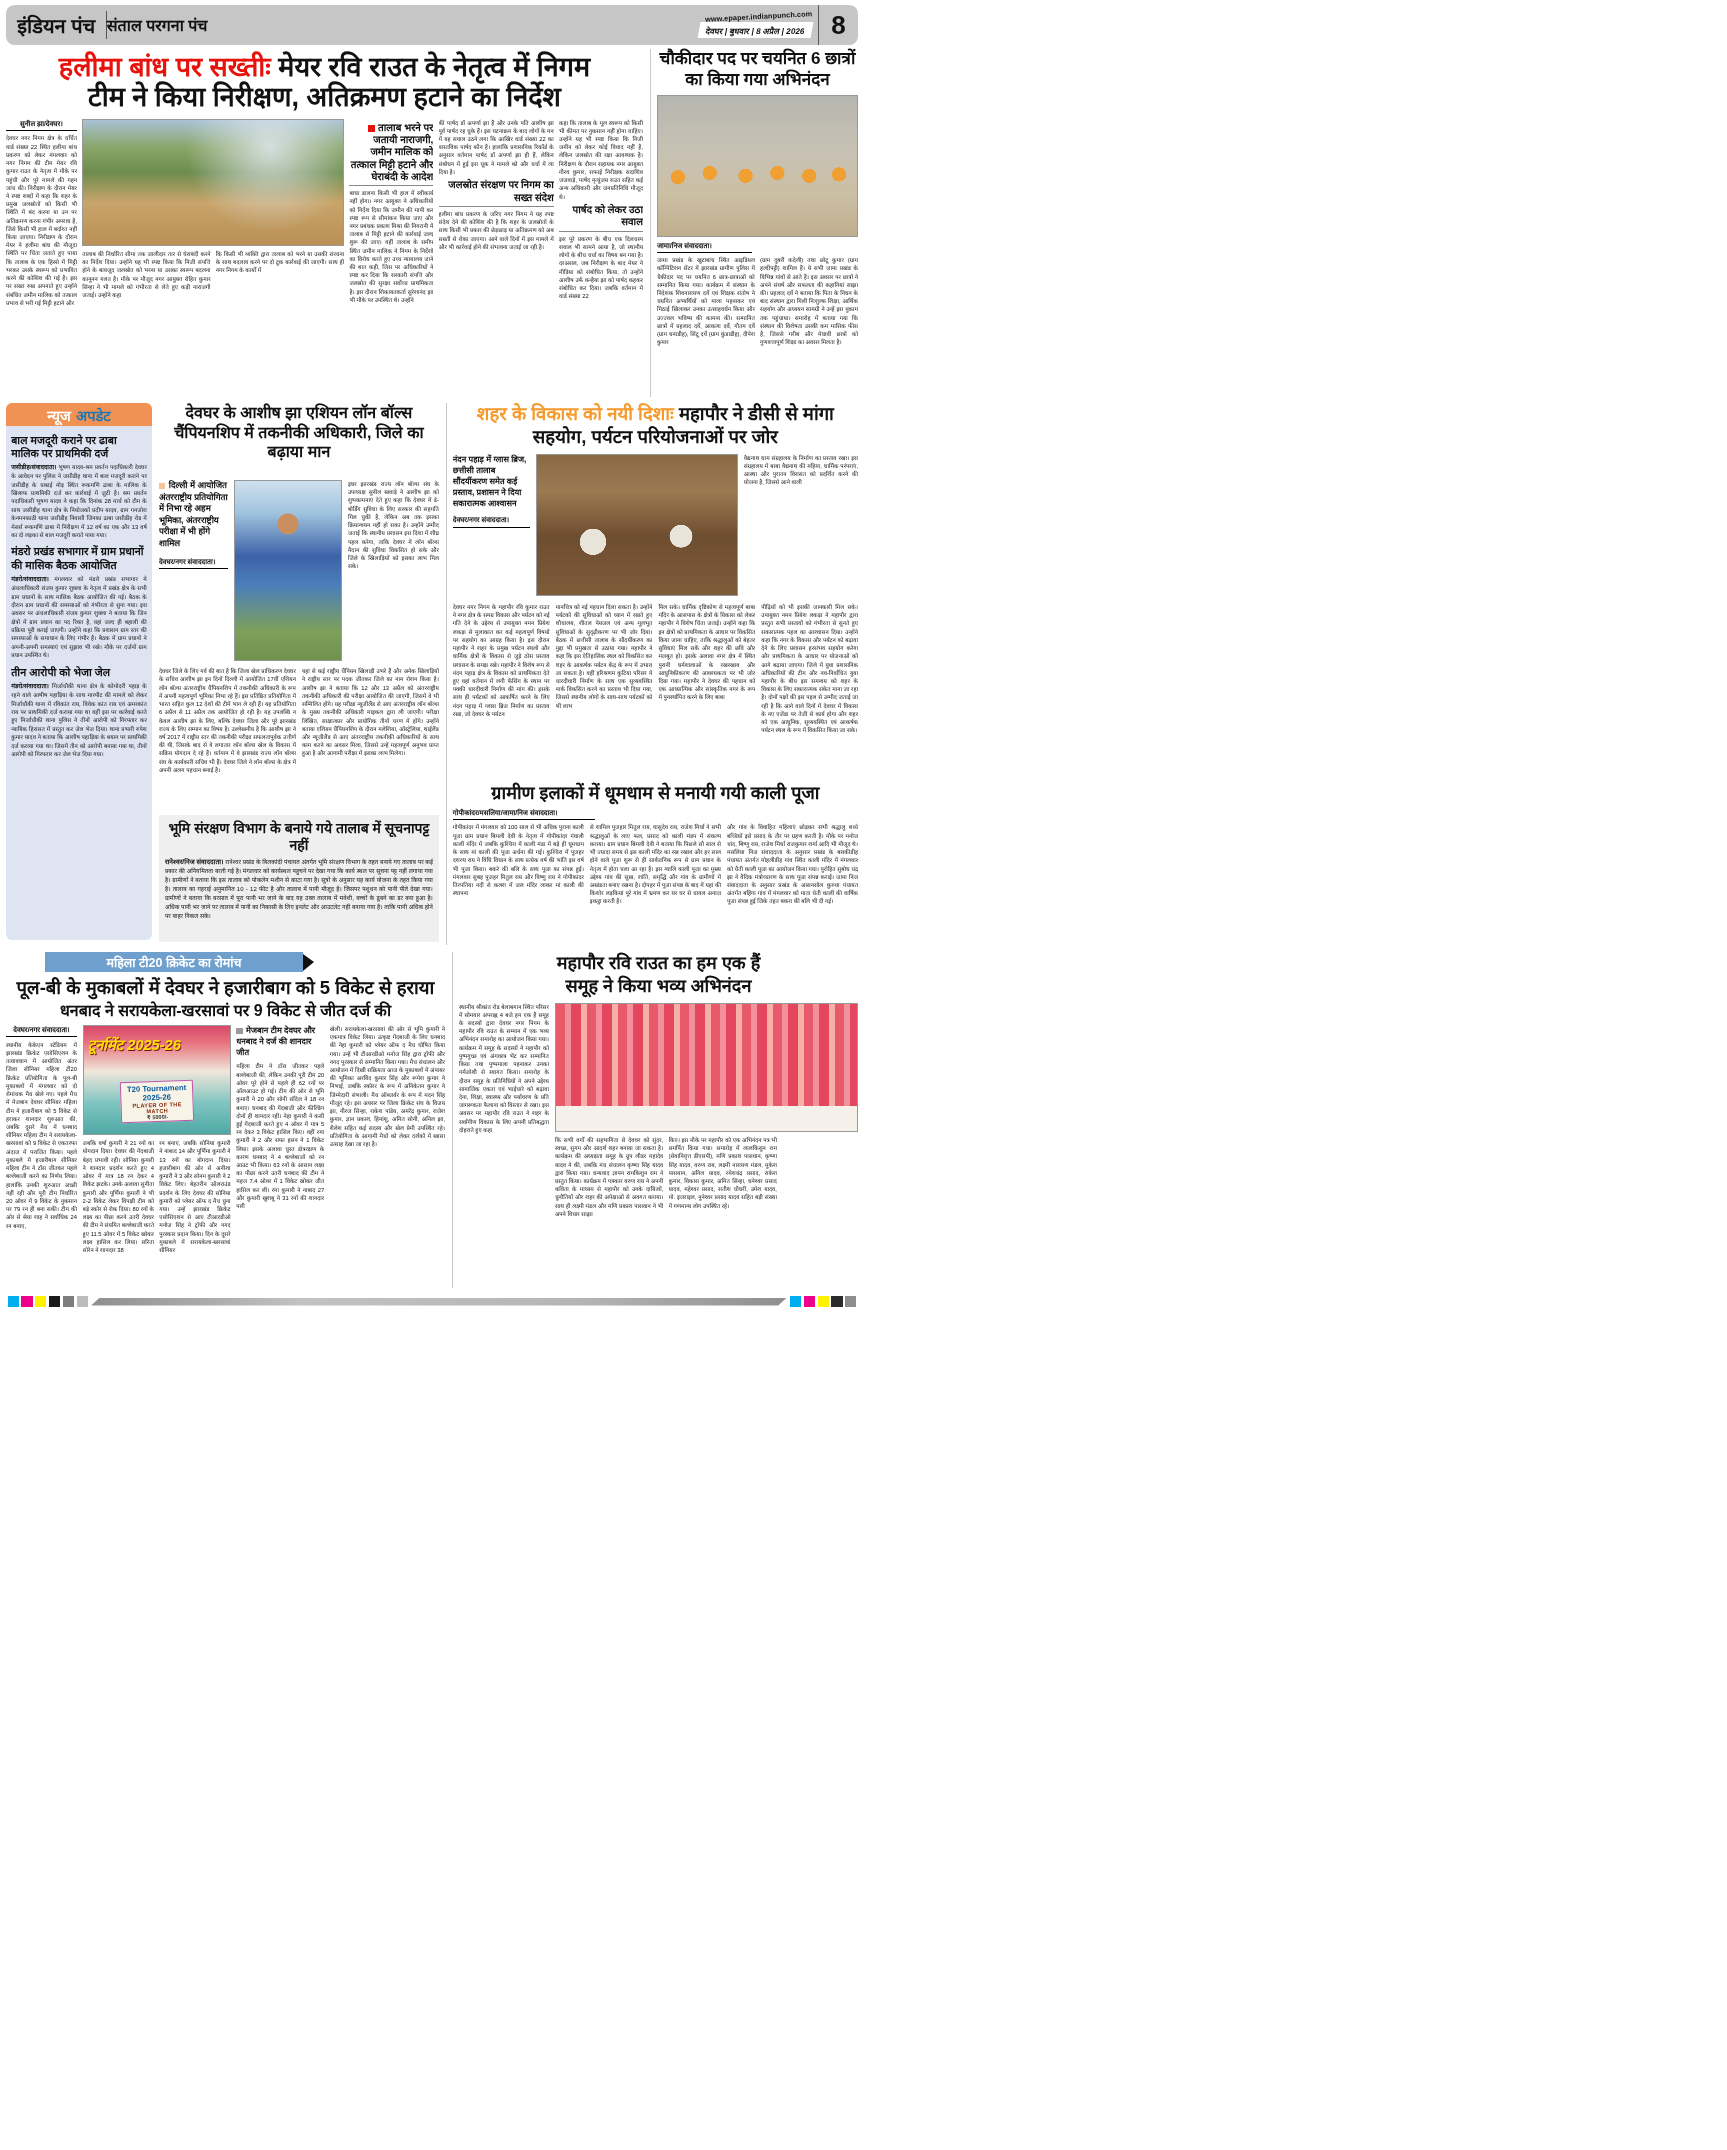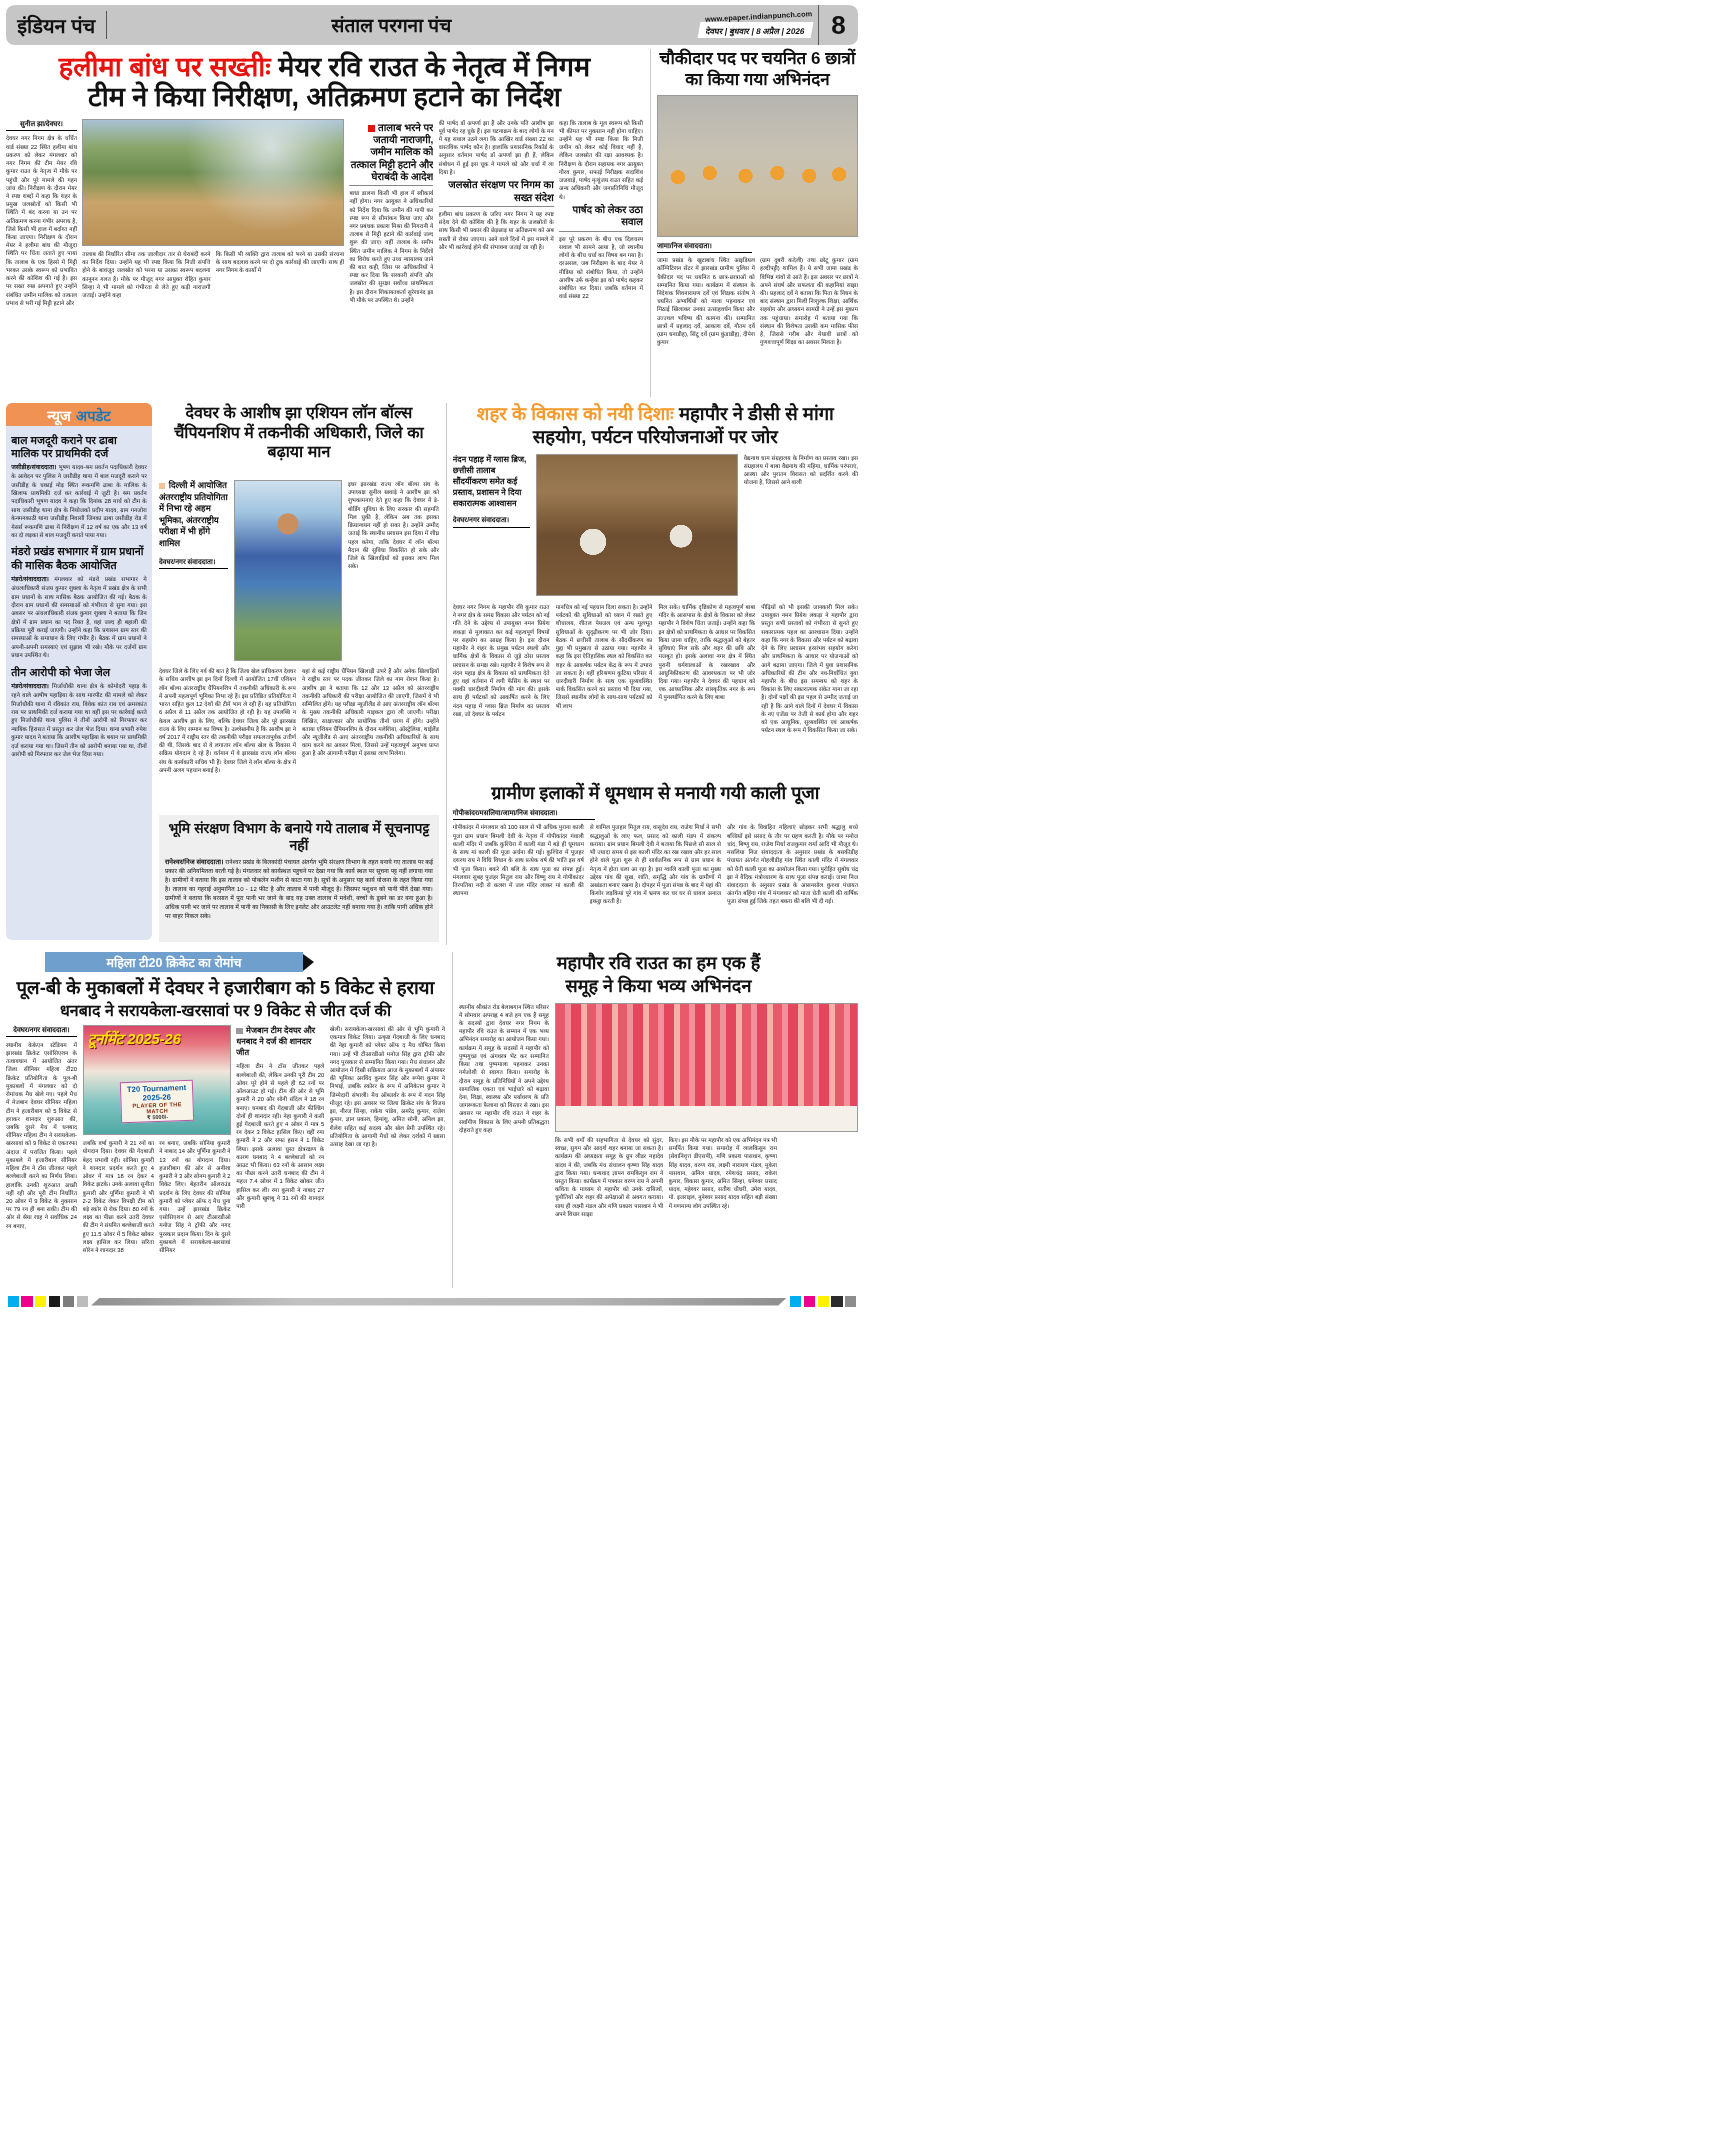--- a/index.html
+++ b/index.html
@@ -8,21 +8,21 @@
     --banner-blue:#6f9fcc; --graybox:#efefef; --rule:#c9c9c9; --ink:#111;
   }
   *{box-sizing:border-box;margin:0;padding:0;}
   body{width:864px;background:#fff;color:var(--ink);
        font-family:"Liberation Sans","DejaVu Sans",sans-serif;}
   .page{width:864px;padding:5.2px 6px 3.4px;position:relative;}
   
   .masthead{height:40px;background:var(--masthead);border-radius:8.6px;display:flex;align-items:center;margin-bottom:4.3px;}
   .brand{font-size:20px;font-weight:bold;padding:0 11.2px;white-space:nowrap;}
   .mast-div{width:0.4px;background:#555;height:27.5px;}
-  .edition{flex:1;text-align:center;font-size:19px;font-weight:bold;}
+  .edition{flex:1;text-align:left;font-size:16px;font-weight:bold;}
   .mast-right{width:142px;display:flex;flex-direction:column;align-items:flex-end;gap:1.7px;padding-right:6px;}
   .website{font-size:7.3px;font-weight:bold;transform:rotate(-3deg);letter-spacing:0.1px;}
   .datebox{background:#fff;transform:skewX(-10deg);padding:2.6px 6.9px;font-size:8.2px;font-weight:bold;white-space:nowrap;}
   .pageno{width:40px;font-size:26px;font-weight:bold;text-align:center;border-left:0.4px solid #555;align-self:stretch;display:flex;align-items:center;justify-content:center;}
   
   .row{display:flex;gap:6.9px;}
   .art-col{overflow:hidden;font-size:5.8px;line-height:1.42;text-align:justify;}
   .byline{font-weight:bold;font-size:6.9px;border-bottom:0.9px solid #000;padding-bottom:1.7px;margin-bottom:3.4px;text-align:center;}
   .byline.left{text-align:left;}
   .midhead{font-weight:bold;font-size:10px;line-height:1.22;border-bottom:0.9px solid #888;padding:3.4px 0 2.6px;margin-bottom:2.6px;text-align:right;}
@@ -75,21 +75,21 @@
      linear-gradient(180deg,#8a6a45 0%,#9b7a52 26%,#6e4e30 58%,#7d5c3b 100%);}
   .kali h2{font-size:18px;font-weight:bold;text-align:center;margin:6px 0 3.4px;}
   
   .sports{width:439px;}
   .banner{width:258px;height:20px;margin-left:39px;background:var(--banner-blue);color:#fff;font-size:12.5px;font-weight:bold;display:flex;align-items:center;justify-content:center;position:relative;}
   .banner:after{content:"";position:absolute;right:-11.2px;top:1.7px;border-left:11.2px solid #111;border-top:8.6px solid transparent;border-bottom:9.5px solid transparent;}
   .sports h2{font-size:18.5px;font-weight:bold;text-align:center;line-height:1.2;margin-top:4.3px;}
   .sports h3{font-size:16px;font-weight:bold;text-align:center;line-height:1.2;margin:1.7px 0 5.2px;}
   .photo-cricket{width:100%;height:110px;background:
      linear-gradient(180deg,#d8486a 0%,#e8747e 16%,#f0e6da 42%,#7ec4c0 72%,#4ea8a4 100%);}
-  .photo-cricket .ytxt{position:absolute;top:2px;left:4.3px;color:#ffe100;font-size:14.6px;font-weight:bold;text-shadow:0.9px 0.9px 0 #7a1020;font-style:italic;}
+  .photo-cricket .ytxt{position:absolute;top:8px;left:4.3px;color:#ffe100;font-size:14.6px;font-weight:bold;text-shadow:0.9px 0.9px 0 #7a1020;font-style:italic;}
   .photo-cricket .card{position:absolute;bottom:12px;left:50%;transform:translateX(-50%) rotate(-2deg);background:#f7f3e6;border:0.4px solid #b5a;padding:1.7px 4.3px;text-align:center;}
   .photo-cricket .card .t20{color:#0a5aa0;font-weight:bold;font-size:7.7px;}
   .photo-cricket .card .pom{color:#8a2b10;font-weight:bold;font-size:5.6px;letter-spacing:0.4px;}
   .photo-cricket .card .amt{color:#333;font-weight:bold;font-size:5.6px;}
   .ekta{flex:1;border-left:0.4px solid var(--rule);padding-left:6px;}
   .ekta h2{font-size:18px;font-weight:bold;text-align:center;line-height:1.25;margin-bottom:5.2px;}
   .photo-ekta{width:100%;height:129px;background:
      linear-gradient(0deg,#f5f0ea 0 20%,transparent 20%),
      repeating-linear-gradient(90deg,#e85a6a 0 8.6px,#f2919b 8.6px 14.6px,#e4475d 14.6px 25px,#f6b0a8 25px 31px);}
   

